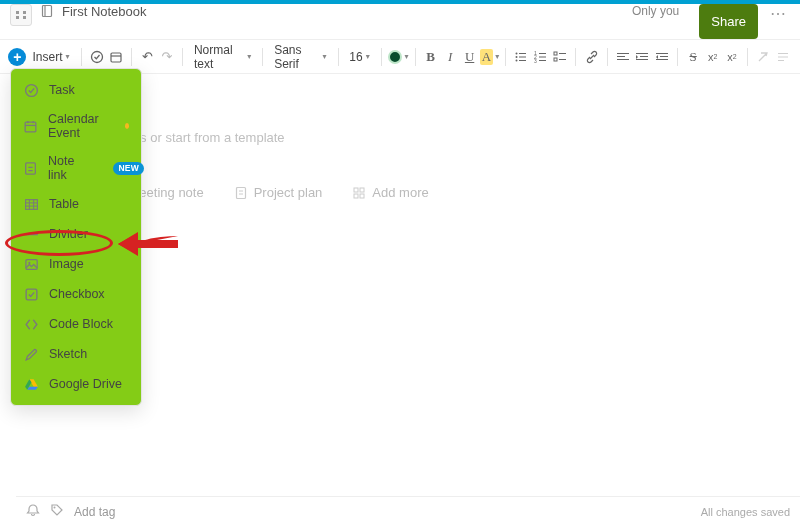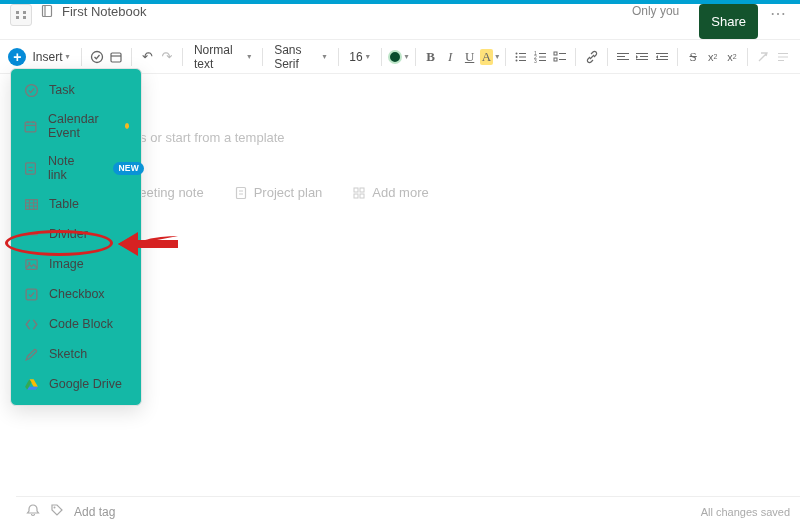--- a/index.html
+++ b/index.html
@@ -30,21 +30,21 @@
     border-radius: 3px;
     display:flex;align-items:center;justify-content:center;
     font-size:12px;color:#999;
     background:#f7f7f7;
   }
   .nb-icon { width:14px;height:14px;display:inline-flex;align-items:center;justify-content:center;color:#888; }
   .notebook-name { color:#555; }
   .spacer { flex:1; }
   .onlyyou { color:#888; font-size:12px; margin-right:12px; }
   .share-btn {
-    background:#14532d;color:#fff;border:none;border-radius:4px;
+    background:#4d7c0f;color:#fff;border:none;border-radius:4px;
     padding:5px 12px;font-size:13px;font-weight:500;
   }
   .kebab { color:#999;font-size:16px;padding:0 4px; }
   .toolbar {
     height: 34px;
     display:flex;
     align-items:center;
     padding:0 8px;
     border-bottom:1px solid #eee;
     gap:1px;
@@ -81,21 +81,21 @@
   .suggest-row { display:flex;gap:14px;margin-top:36px; }
   .suggest {
     display:flex;align-items:center;gap:6px;color:#bbb;font-size:13px;
     padding:4px 8px;border-radius:4px;
   }
   .suggest svg, .suggest .ico { width:14px;height:14px;flex-shrink:0; }
   .insert-menu {
     position:absolute;
     left:10px;top:68px;
     width:132px;
-    background:#14b8a6;
+    background:#84cc16;
     border:1px solid #e2e2e2;
     border-radius:6px;
     box-shadow:0 6px 20px rgba(0,0,0,.12);
     padding:6px 0;
     z-index:20;
   }
   .menu-item {
     display:flex;align-items:center;gap:10px;
     padding:7px 12px;
     font-size:12.5px;color:#444;

